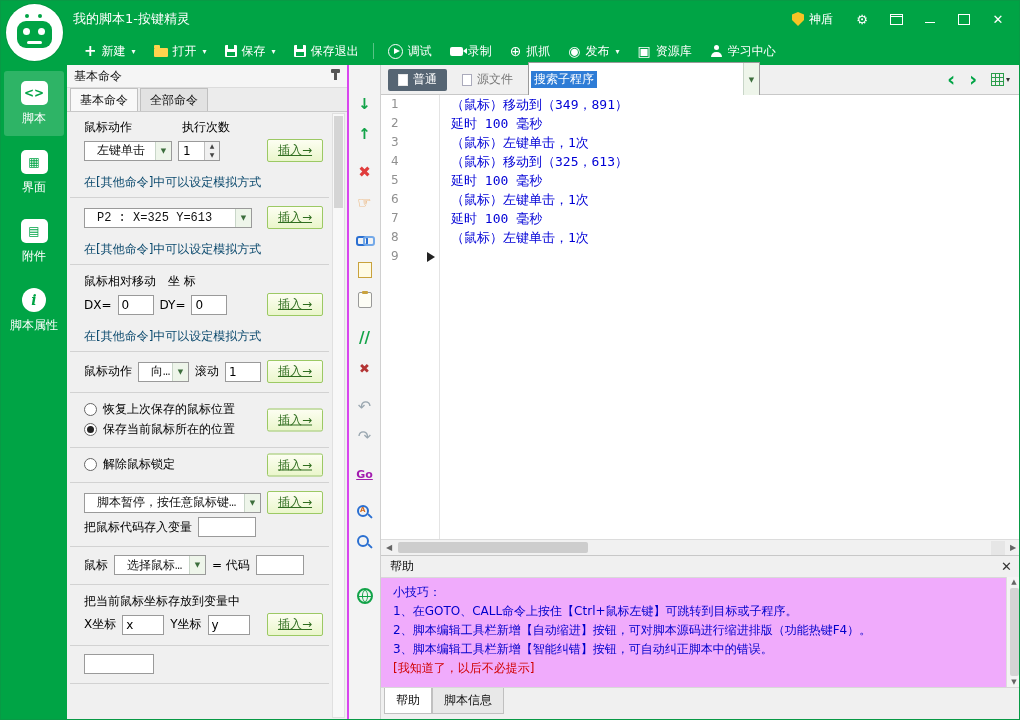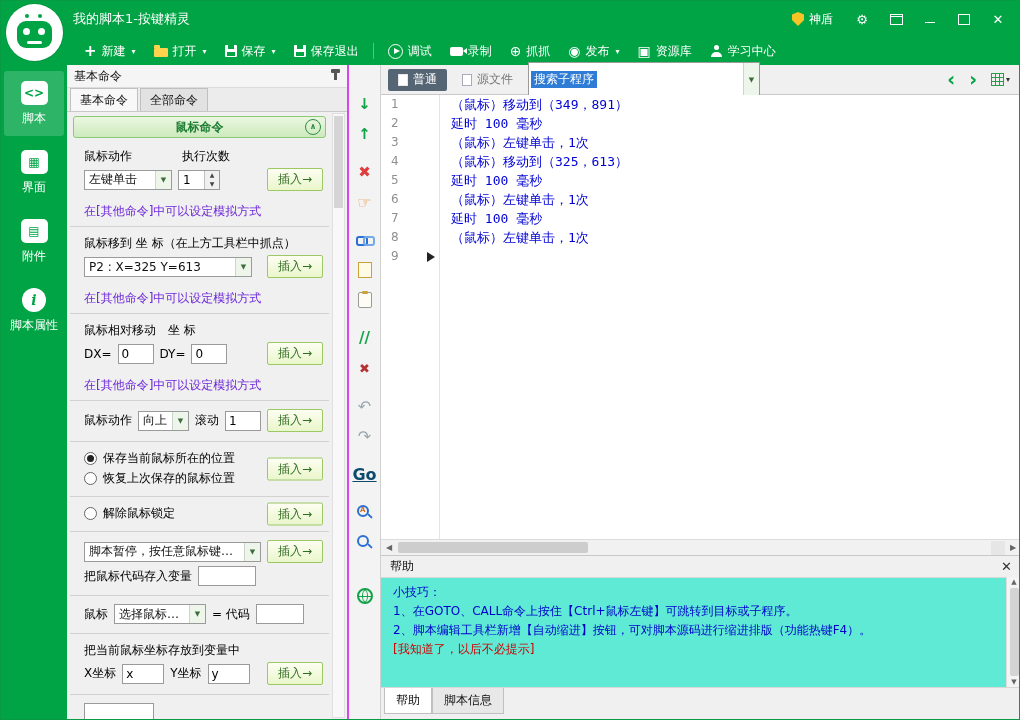--- a/index.html
+++ b/index.html
@@ -72,48 +72,48 @@
 
   .section-hd{height:20px;background:linear-gradient(#eaf7e0,#cdeabd);border:1px solid #8cc878;border-radius:3px;
               color:#1e7e34;display:flex;align-items:center;justify-content:center;position:relative;margin:5px 3px 2px;font-weight:bold;}
   .collapse{position:absolute;right:4px;top:2px;width:14px;height:14px;border:1px solid #2e8b45;border-radius:50%;
             font-size:8px;line-height:13px;text-align:center;color:#2e8b45;cursor:pointer;}
 
   .grp{padding:5px 3px 6px;border-bottom:1px solid #d2d2d2;position:relative;}
   .row{display:flex;align-items:center;gap:6px;margin:3px 0;padding-left:11px;padding-right:3px;}
   .lbl{color:#000;white-space:nowrap;}
   .w92{display:inline-block;width:92px;}
-  .note{color:#6d28d9;padding-left:11px;margin-top:12px;}
+  .note{color:#0c4a6e;padding-left:11px;margin-top:12px;}
   .ctr{text-align:center;margin:2px 0 4px;}
 
   .select{height:20px;background:#fff;border:1px solid #9a9a9a;display:flex;align-items:center;box-sizing:border-box;cursor:pointer;overflow:hidden;}
-  .sval{padding-left:4px;flex:1;white-space:nowrap;overflow:hidden;text-overflow:ellipsis;}
+  .sval{padding-left:12px;flex:1;white-space:nowrap;overflow:hidden;text-overflow:ellipsis;font-family:Liberation Mono, monospace;}
   .sarr{width:15px;align-self:stretch;background:#eef5ea;border-left:1px solid #c9d6c9;display:flex;align-items:center;justify-content:center;font-size:7px;color:#3c6e3c;flex:none;}
   .inp{height:20px;border:1px solid #9a9a9a;background:#fff;padding:0 3px;box-sizing:border-box;font:inherit;}
   .spin{position:relative;width:42px;height:20px;border:1px solid #9a9a9a;background:#fff;box-sizing:border-box;display:flex;}
   .spininp{border:none;outline:none;width:24px;padding-left:4px;font:inherit;}
   .ud{position:absolute;right:0;top:0;bottom:0;width:14px;border-left:1px solid #c0c0c0;display:flex;flex-direction:column;background:#f0f0f0;}
   .ud i{flex:1;font-style:normal;font-size:6px;line-height:8px;text-align:center;color:#444;cursor:pointer;}
   .insert-btn{width:54px;height:21px;flex:none;background:linear-gradient(#fdfef2,#eaf6cb);border:1px solid #9cc964;border-radius:2px;
-              color:#2f6d1f;display:flex;align-items:center;justify-content:center;cursor:pointer;margin-left:auto;}
+              color:#2f6d1f;display:flex;align-items:center;justify-content:center;cursor:pointer;margin-left:auto;text-decoration:underline;}
   .insert-abs{position:absolute;right:6px;top:50%;transform:translateY(-50%);margin-left:0;}
   .radio{width:11px;height:11px;border:1px solid #666;border-radius:50%;background:#fff;position:relative;display:inline-block;flex:none;cursor:pointer;}
   .radio.on::after{content:"";position:absolute;left:2px;top:2px;right:2px;bottom:2px;background:#222;border-radius:50%;}
 
   
   .strip{position:absolute;left:348px;top:64px;width:32px;height:656px;background:#f3f3f3;border-right:1px solid #d0d0d0;
          box-sizing:border-box;display:flex;flex-direction:column;align-items:center;padding-top:24px;}
   .st{width:24px;height:24px;display:flex;align-items:center;justify-content:center;margin:3px 0;cursor:pointer;font-size:15px;}
   .gap{height:8px;flex:none;}
   .g-green{color:#12a348;font-weight:bold;}
   .g-red{color:#e03c3c;}
   .g-red2{color:#b33434;font-size:13px;}
   .g-gray{color:#9aa7b0;font-size:16px;}
   .g-hand{color:#e8953d;font-size:16px;}
-  .g-go{color:#0c4a6e;font-weight:bold;font-size:16px;text-decoration:underline;}
+  .g-go{color:#a21caf;font-weight:bold;font-size:11px;text-decoration:underline;}
   .lnk{width:18px;height:12px;position:relative;}
   .lnk::before{content:"";position:absolute;left:0;top:2px;width:8px;height:6px;border:2px solid #2a6fd1;border-radius:3px;}
   .lnk::after{content:"";position:absolute;left:7px;top:2px;width:8px;height:6px;border:2px solid #74a9e8;border-radius:3px;}
   .pg{width:12px;height:14px;background:#fffbe4;border:1px solid #c9a23c;}
   .clip{width:12px;height:14px;background:#fdfdf5;border:1px solid #999;border-radius:2px;position:relative;}
   .clip::before{content:"";position:absolute;top:-2px;left:3px;width:6px;height:3px;background:#c9a23c;border-radius:1px;}
   .mag{width:17px;height:17px;position:relative;}
   .mag::before{content:"";position:absolute;left:1px;top:1px;width:8px;height:8px;border:2px solid #2a6fd1;border-radius:50%;}
   .mag::after{content:"";position:absolute;left:11px;top:11px;width:6px;height:2px;background:#2a6fd1;transform:rotate(45deg);border-radius:1px;}
   .mag .a{position:absolute;left:4px;top:2px;font-size:7px;color:#d2691e;font-weight:bold;}
@@ -149,21 +149,21 @@
 
   .hscroll{position:absolute;left:0;top:474px;right:0;height:16px;background:#f1f1f1;border-top:1px solid #dcdcdc;
            display:flex;align-items:center;box-sizing:border-box;}
   .hs-btn{width:16px;text-align:center;font-size:8px;color:#666;cursor:pointer;}
   .hs-thumb{margin-left:1px;width:190px;height:11px;background:#cdcdcd;border-radius:2px;cursor:pointer;}
   .hs-corner{margin-left:auto;width:14px;height:14px;background:#e6e6e6;}
 
   .help-hd{position:absolute;left:0;top:490px;right:0;height:22px;background:#f0f0f0;border-top:1px solid #c8c8c8;
            display:flex;align-items:center;padding:0 9px;box-sizing:border-box;}
   .help-close{margin-left:auto;color:#333;font-size:13px;cursor:pointer;}
-  .help-body{position:absolute;left:0;top:512px;right:15px;height:110px;background:#5eead4;border-top:1px solid #d8d8d8;overflow:hidden;box-sizing:border-box;}
+  .help-body{position:absolute;left:0;top:512px;right:15px;height:110px;background:#f0abfc;border-top:1px solid #d8d8d8;overflow:hidden;box-sizing:border-box;}
   .help-text{padding:5px 12px;line-height:19px;}
   .hl{color:#0000cc;white-space:nowrap;}
   .hl.red{color:#d00000;}
   .help-scroll{position:absolute;right:0;top:512px;width:15px;height:110px;background:#f4f4f4;border-left:1px solid #ddd;box-sizing:border-box;
                display:flex;flex-direction:column;align-items:center;justify-content:space-between;padding:1px 0;}
   .vs-btn{font-size:7px;color:#666;cursor:pointer;}
   .vs-thumb{width:9px;flex:1;margin:2px 0;background:#d4d4d4;border-radius:2px;}
 
   .bot-tabs{position:absolute;left:0;top:622px;right:0;height:34px;background:#f0f0f0;display:flex;align-items:flex-start;
             padding:0 3px;gap:0;box-sizing:border-box;border-top:1px solid #d8d8d8;}
@@ -276,24 +276,20 @@
     <div class="cmd-header">
       <span>基本命令</span>
       <span class="pin"></span>
     </div>
     <div class="cmd-tabs">
       <span class="cmd-tab active">基本命令</span>
       <span class="cmd-tab">全部命令</span>
     </div>
 
     <div class="cmd-body">
-      <div class="section-hd">
-        <span>鼠标命令</span>
-        <span class="collapse">∧</span>
-      </div>
 
       <div class="grp">
         <div class="row">
           <span class="lbl w92">鼠标动作</span>
           <span class="lbl">执行次数</span>
         </div>
         <div class="row">
           <div class="select" style="width:88px;">
             <span class="sval">左键单击</span>
               <span class="sarr">▼</span>
@@ -305,23 +301,20 @@
                 <i>▼</i>
               </span>
           </div>
           <div class="insert-btn">插入→</div>
         </div>
         <div class="note">在[其他命令]中可以设定模拟方式</div>
       </div>
 
       <div class="grp">
         <div class="row">
-            <span class="lbl">鼠标移到 坐 标（在上方工具栏中抓点）</span>
-          </div>
-        <div class="row">
           <div class="select" style="width:168px;">
             <span class="sval">P2 : X=325 Y=613</span>
               <span class="sarr">▼</span>
           </div>
           <div class="insert-btn">插入→</div>
         </div>
         <div class="note">在[其他命令]中可以设定模拟方式</div>
       </div>
 
       <div class="grp">
@@ -346,26 +339,26 @@
               <span class="sarr">▼</span>
           </div>
           <span class="lbl">滚动</span>
           <input class="inp" style="width: 36px;" value="1">
           <div class="insert-btn">插入→</div>
         </div>
       </div>
 
       <div class="grp">
         <div class="row" style="padding-right:66px;">
+          <span class="radio"></span>
+          <span class="lbl">恢复上次保存的鼠标位置</span>
+        </div>
+        <div class="row" style="padding-right:66px;">
           <span class="radio on"></span>
           <span class="lbl">保存当前鼠标所在的位置</span>
-        </div>
-        <div class="row" style="padding-right:66px;">
-          <span class="radio"></span>
-          <span class="lbl">恢复上次保存的鼠标位置</span>
         </div>
         <div class="insert-btn insert-abs">插入→</div>
       </div>
 
       <div class="grp">
         <div class="row" style="padding-right:66px;">
           <span class="radio"></span>
           <span class="lbl">解除鼠标锁定</span>
         </div>
         <div class="insert-btn insert-abs">插入→</div>
@@ -543,20 +536,21 @@
     <div class="help-hd">
       <span>帮助</span>
       <span class="help-close">✕</span>
     </div>
 
     <div class="help-body">
       <div class="help-text">
         <div class="hl">小技巧：</div>
         <div class="hl">1、在GOTO、CALL命令上按住【Ctrl+鼠标左键】可跳转到目标或子程序。</div>
         <div class="hl">2、脚本编辑工具栏新增【自动缩进】按钮，可对脚本源码进行缩进排版（功能热键F4）。</div>
+        <div class="hl">3、脚本编辑工具栏新增【智能纠错】按钮，可自动纠正脚本中的错误。</div>
         <div class="hl red">[我知道了，以后不必提示]</div>
       </div>
     </div>
 
     <div class="help-scroll">
       <span class="vs-btn">▲</span>
       <div class="vs-thumb"></div>
       <span class="vs-btn">▼</span>
     </div>
 

